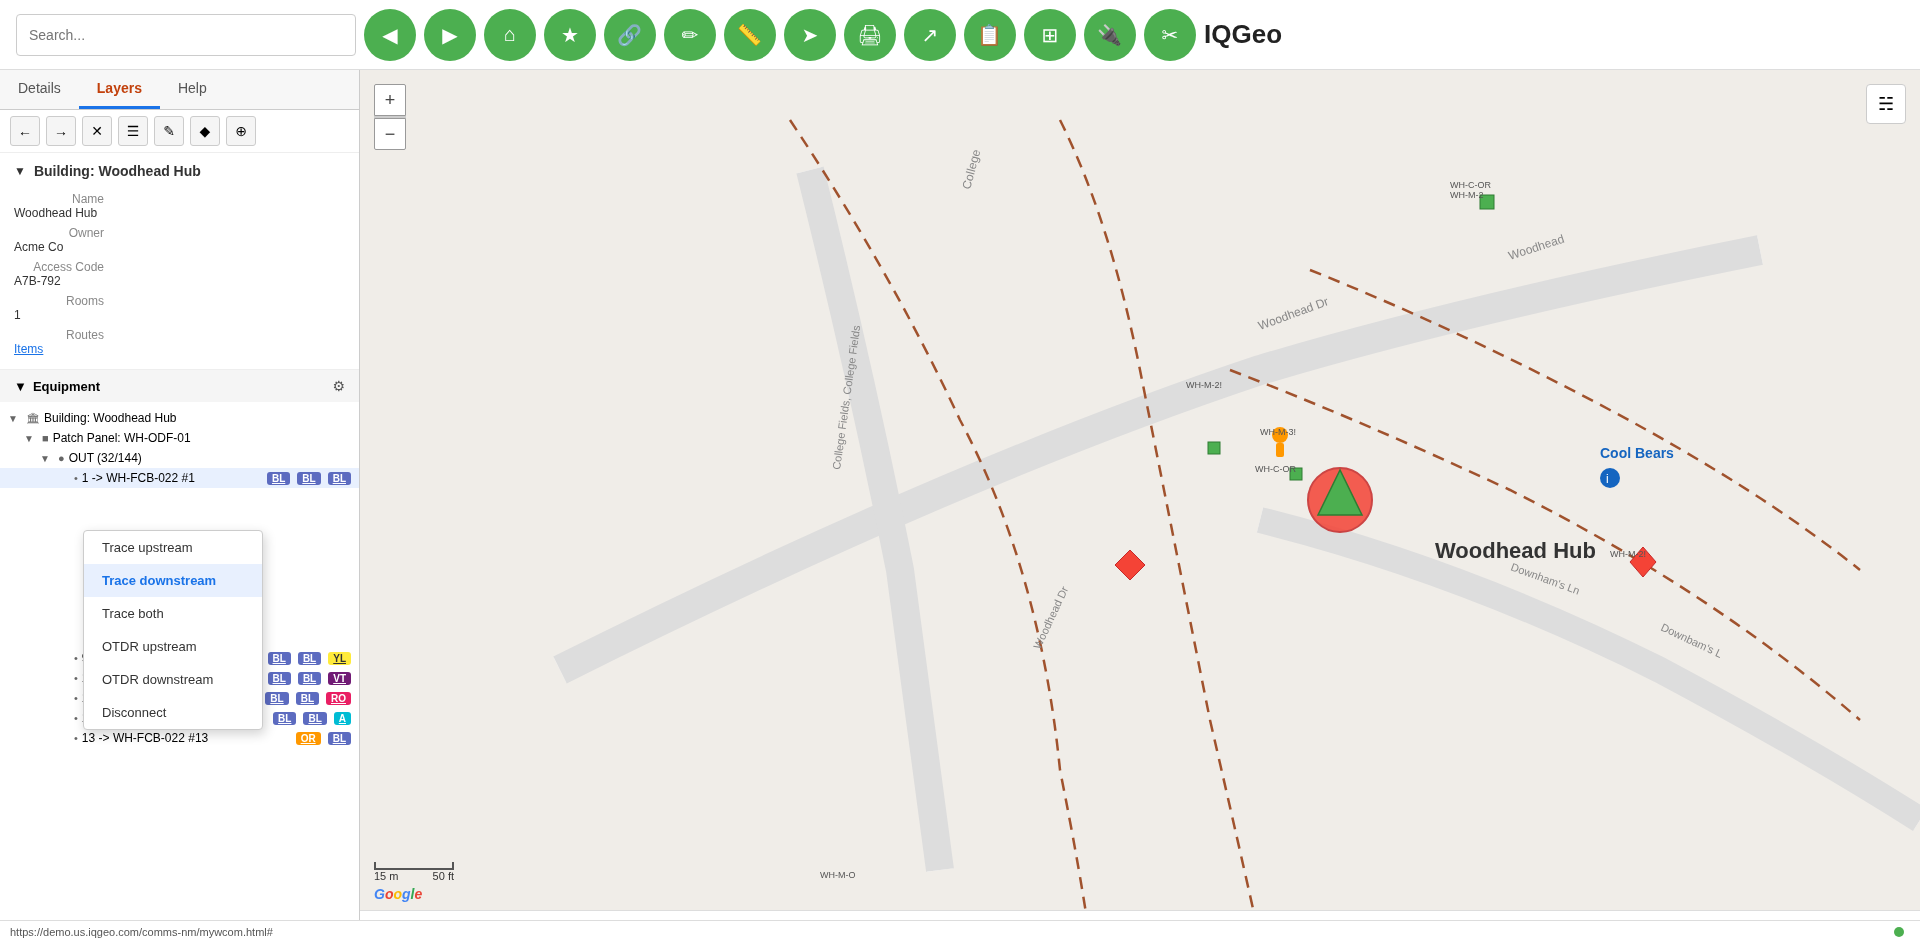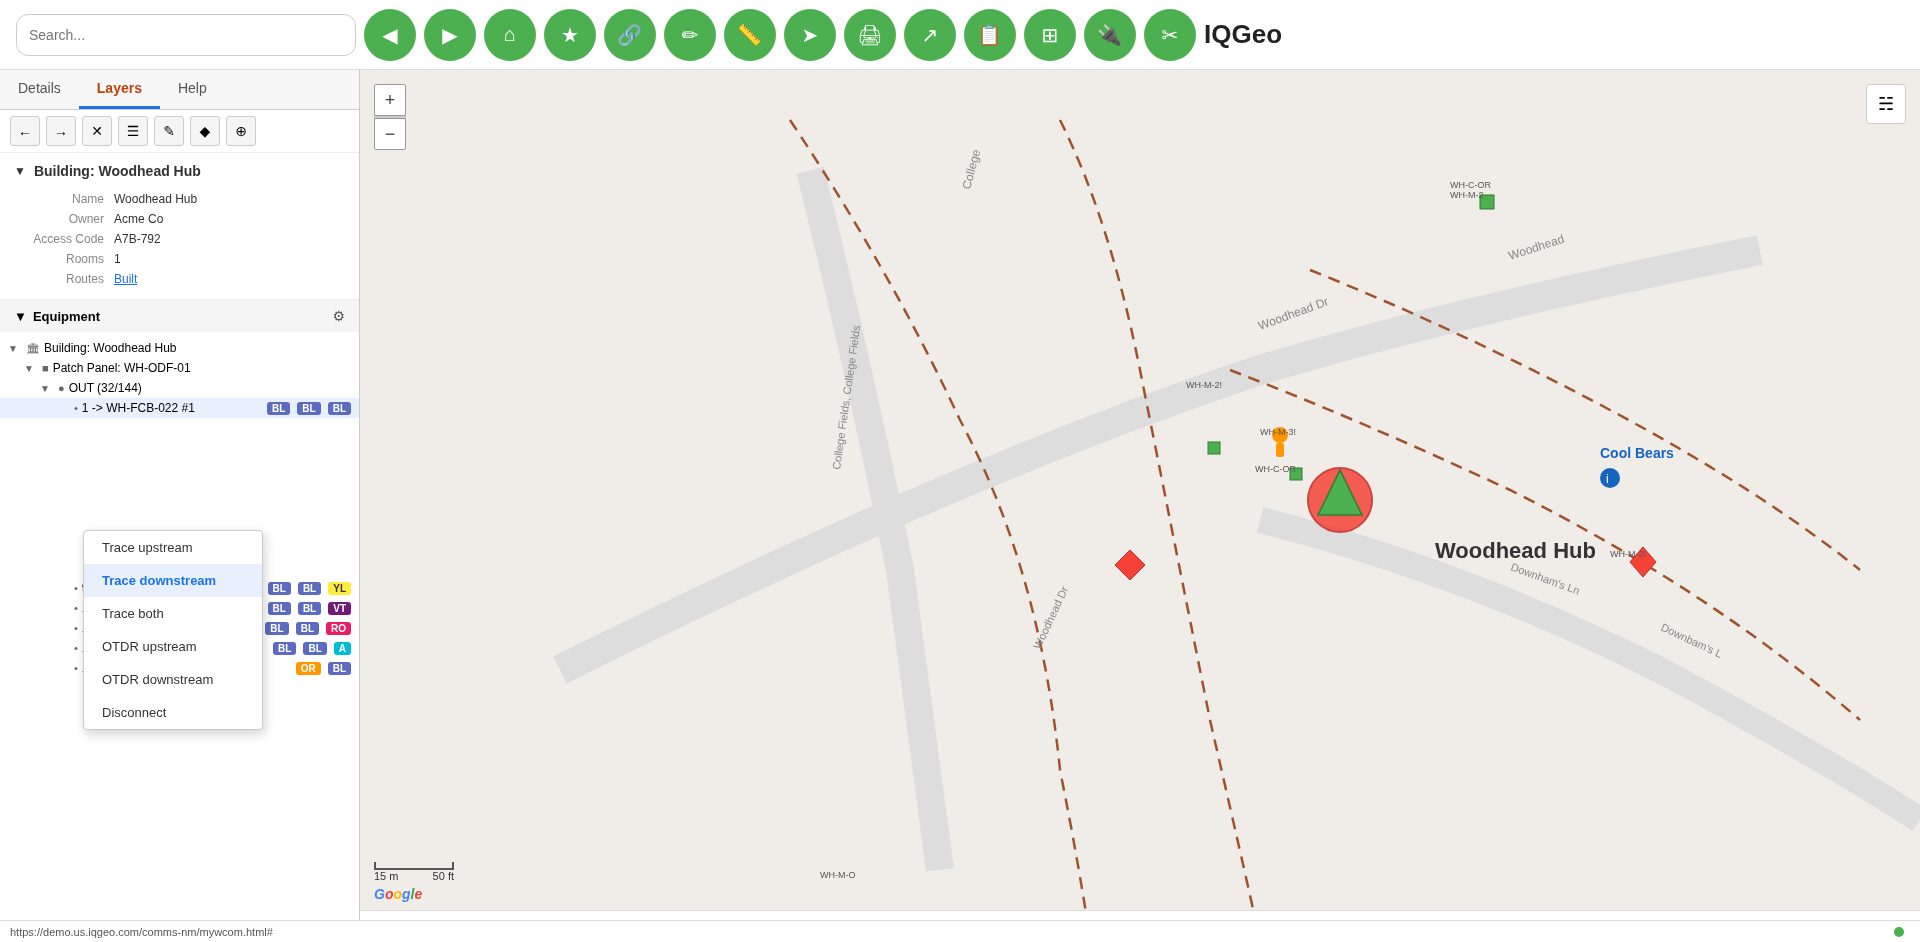--- a/index.html
+++ b/index.html
@@ -5,21 +5,21 @@
     * { box-sizing: border-box; margin: 0; padding: 0; }
     body { font-family: Arial, sans-serif; font-size: 13px; background: #f0f0f0; width: 1920px; height: 942px; overflow: hidden; }
 
     
     #top-toolbar {
       display: flex; align-items: center; background: #fff;
       height: 70px; padding: 0 16px; border-bottom: 1px solid #ddd;
       gap: 8px;
     }
     #search-box {
-      width: 340px; height: 42px; border: 1px solid #ccc; border-radius: 12px;
+      width: 340px; height: 42px; border: 1px solid #ccc; border-radius: 4px;
       padding: 0 12px; font-size: 14px;
     }
     .nav-btn {
       width: 52px; height: 52px; border-radius: 50%; background: #4caf50;
       border: none; cursor: pointer; display: flex; align-items: center;
       justify-content: center; color: #fff; font-size: 20px;
     }
 
     
     #main { display: flex; height: calc(942px - 70px); }
@@ -57,21 +57,21 @@
     #panel-content { flex: 1; overflow-y: auto; }
 
     
     #building-section { padding: 10px 14px; }
     .section-header {
       display: flex; align-items: center; gap: 8px;
       font-weight: bold; font-size: 14px; color: #333; margin-bottom: 10px;
       cursor: pointer;
     }
     .section-header .chevron { font-size: 12px; }
-    .detail-row { display: flex; padding: 3px 0; }
+    .detail-row { display: flex; padding: 3px 0; flex-direction: column; }
     .detail-label { width: 100px; color: #888; font-size: 12px; text-align: right; padding-right: 10px; }
     .detail-value { color: #333; font-size: 12px; }
     .detail-link { color: #1a73e8; text-decoration: underline; cursor: pointer; font-size: 12px; }
 
     
     #equipment-section { border-top: 1px solid #eee; }
     #equipment-header {
       display: flex; align-items: center; padding: 8px 14px;
       background: #f5f5f5; cursor: pointer; gap: 6px;
     }
@@ -84,21 +84,21 @@
       display: flex; align-items: center; padding: 3px 8px;
       font-size: 12px; cursor: pointer; gap: 4px; white-space: nowrap;
     }
     .tree-item.selected { background: #e8f0fe; }
     .tree-expand { width: 14px; font-size: 10px; color: #666; }
     .tree-icon { font-size: 11px; color: #666; }
     .tree-label { flex: 1; overflow: hidden; text-overflow: ellipsis; }
 
     .badge {
       display: inline-block; padding: 1px 5px; border-radius: 3px;
-      font-size: 10px; font-weight: bold; color: #fff; margin-left: 3px;
+      font-size: 10px; font-weight: bold; color: #fff; margin-left: 3px; text-decoration: underline;
     }
     .badge-bl { background: #5c6bc0; }
     .badge-or { background: #ff9800; }
     .badge-yl { background: #ffeb3b; color: #333; }
     .badge-vt { background: #701a75; }
     .badge-ro { background: #e91e63; }
     .badge-a  { background: #00bcd4; }
 
     
     #context-menu {
@@ -237,21 +237,21 @@
         <div class="detail-row">
           <span class="detail-label">Access Code</span>
           <span class="detail-value">A7B-792</span>
         </div>
         <div class="detail-row">
           <span class="detail-label">Rooms</span>
           <span class="detail-value">1</span>
         </div>
         <div class="detail-row">
           <span class="detail-label">Routes</span>
-          <span class="detail-link">Built</span>
+          <span class="detail-link">Items</span>
         </div>
       </div>
 
       <div id="equipment-section">
         <div id="equipment-header">
           <span>▼</span>
           <span class="eq-title">Equipment</span>
           <span class="gear-icon">⚙</span>
         </div>
 

